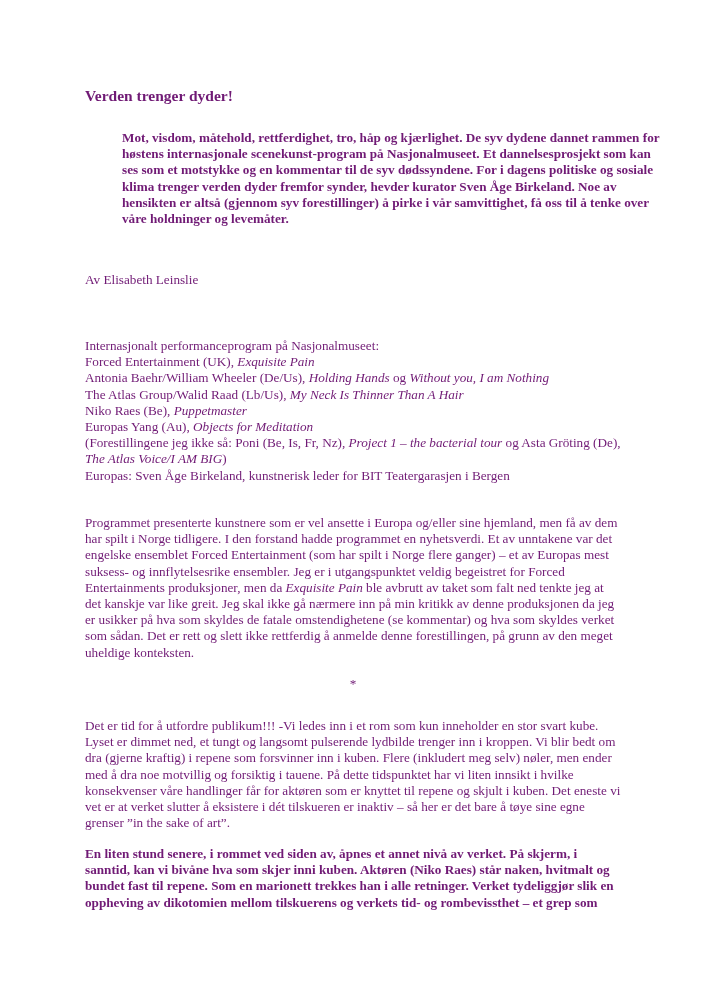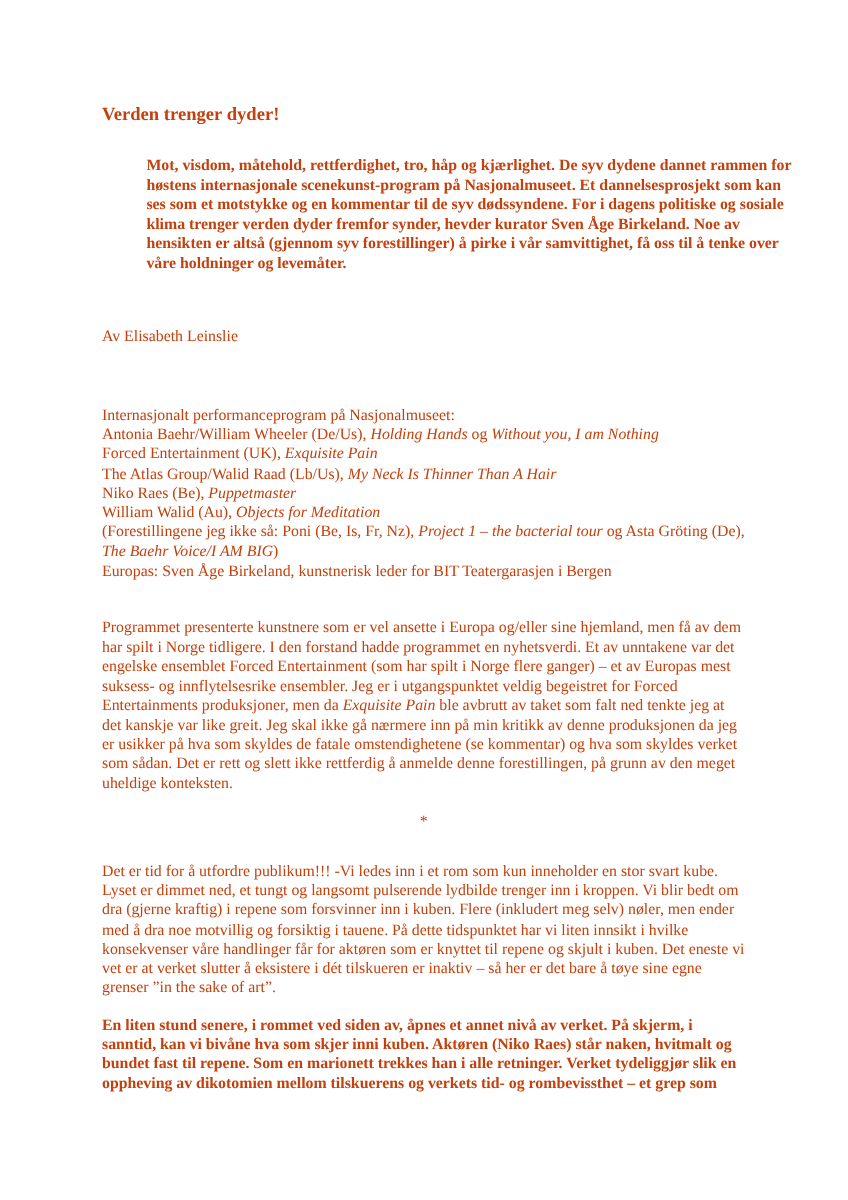--- a/index.html
+++ b/index.html
@@ -9,21 +9,21 @@
   }
   .page {
     position: relative;
     width: 707px;
     height: 1000px;
     background: #ffffff;
     overflow: hidden;
     font-family: "Liberation Serif", serif;
     font-size: 13.2px;
     line-height: 16.2px;
-    color: #c2410c;
+    color: #701a75;
   }
   .content {
     position: absolute;
     left: 85px;
     top: 88px;
     width: 536px;
     height: 912px;
   }
   .block {
     position: absolute;
@@ -73,26 +73,26 @@
   <div class="content">
 
     <h1 class="block doc-title">Verden trenger dyder!</h1>
 
     <p class="block lead">Mot, visdom, måtehold, rettferdighet, tro, håp og kjærlighet. De syv dydene dannet rammen for høstens internasjonale scenekunst-program på Nasjonalmuseet. Et dannelsesprosjekt som kan ses som et motstykke og en kommentar til de syv dødssyndene. For i dagens politiske og sosiale klima trenger verden dyder fremfor synder, hevder kurator Sven Åge Birkeland. Noe av hensikten er altså (gjennom syv forestillinger) å pirke i vår samvittighet, få oss til å tenke over våre holdninger og levemåter.</p>
 
     <p class="block byline">Av Elisabeth Leinslie</p>
 
     <div class="block program">
         <div><span>Internasjonalt performanceprogram på Nasjonalmuseet:</span></div>
+        <div><span>Forced Entertainment (UK), </span><em>Exquisite Pain</em></div>
         <div><span>Antonia Baehr/William Wheeler (De/Us), </span><em>Holding Hands</em><span> og </span><em>Without you, I am Nothing</em></div>
-        <div><span>Forced Entertainment (UK), </span><em>Exquisite Pain</em></div>
         <div><span>The Atlas Group/Walid Raad (Lb/Us), </span><em>My Neck Is Thinner Than A Hair</em></div>
         <div><span>Niko Raes (Be), </span><em>Puppetmaster</em></div>
-        <div><span>William Walid (Au), </span><em>Objects for Meditation</em></div>
-        <div><span>(Forestillingene jeg ikke så: Poni (Be, Is, Fr, Nz), </span><em>Project 1 – the bacterial tour</em><span> og Asta Gröting (De), </span><em>The Baehr Voice/I AM BIG</em><span>)</span></div>
+        <div><span>Europas Yang (Au), </span><em>Objects for Meditation</em></div>
+        <div><span>(Forestillingene jeg ikke så: Poni (Be, Is, Fr, Nz), </span><em>Project 1 – the bacterial tour</em><span> og Asta Gröting (De), </span><em>The Atlas Voice/I AM BIG</em><span>)</span></div>
         <div><span>Europas: Sven Åge Birkeland, kunstnerisk leder for BIT Teatergarasjen i Bergen</span></div>
       </div>
 
     <p class="block para-1"><span>Programmet presenterte kunstnere som er vel ansette i Europa og/eller sine hjemland, men få av dem har spilt i Norge tidligere. I den forstand hadde programmet en nyhetsverdi. Et av unntakene var det engelske ensemblet Forced Entertainment (som har spilt i Norge flere ganger) – et av Europas mest suksess- og innflytelsesrike ensembler. Jeg er i utgangspunktet veldig begeistret for Forced Entertainments produksjoner, men da </span><em>Exquisite Pain</em><span> ble avbrutt av taket som falt ned tenkte jeg at det kanskje var like greit. Jeg skal ikke gå nærmere inn på min kritikk av denne produksjonen da jeg er usikker på hva som skyldes de fatale omstendighetene (se kommentar) og hva som skyldes verket som sådan. Det er rett og slett ikke rettferdig å anmelde denne forestillingen, på grunn av den meget uheldige konteksten.</span></p>
 
     <div class="block separator">*</div>
 
     <p class="block para-2">Det er tid for å utfordre publikum!!! -Vi ledes inn i et rom som kun inneholder en stor svart kube. Lyset er dimmet ned, et tungt og langsomt pulserende lydbilde trenger inn i kroppen. Vi blir bedt om dra (gjerne kraftig) i repene som forsvinner inn i kuben. Flere (inkludert meg selv) nøler, men ender med å dra noe motvillig og forsiktig i tauene. På dette tidspunktet har vi liten innsikt i hvilke konsekvenser våre handlinger får for aktøren som er knyttet til repene og skjult i kuben. Det eneste vi vet er at verket slutter å eksistere i dét tilskueren er inaktiv – så her er det bare å tøye sine egne grenser ”in the sake of art”.</p>
 
     <p class="block para-3">En liten stund senere, i rommet ved siden av, åpnes et annet nivå av verket. På skjerm, i sanntid, kan vi bivåne hva som skjer inni kuben. Aktøren (Niko Raes) står naken, hvitmalt og bundet fast til repene. Som en marionett trekkes han i alle retninger. Verket tydeliggjør slik en oppheving av dikotomien mellom tilskuerens og verkets tid- og rombevissthet – et grep som</p>

